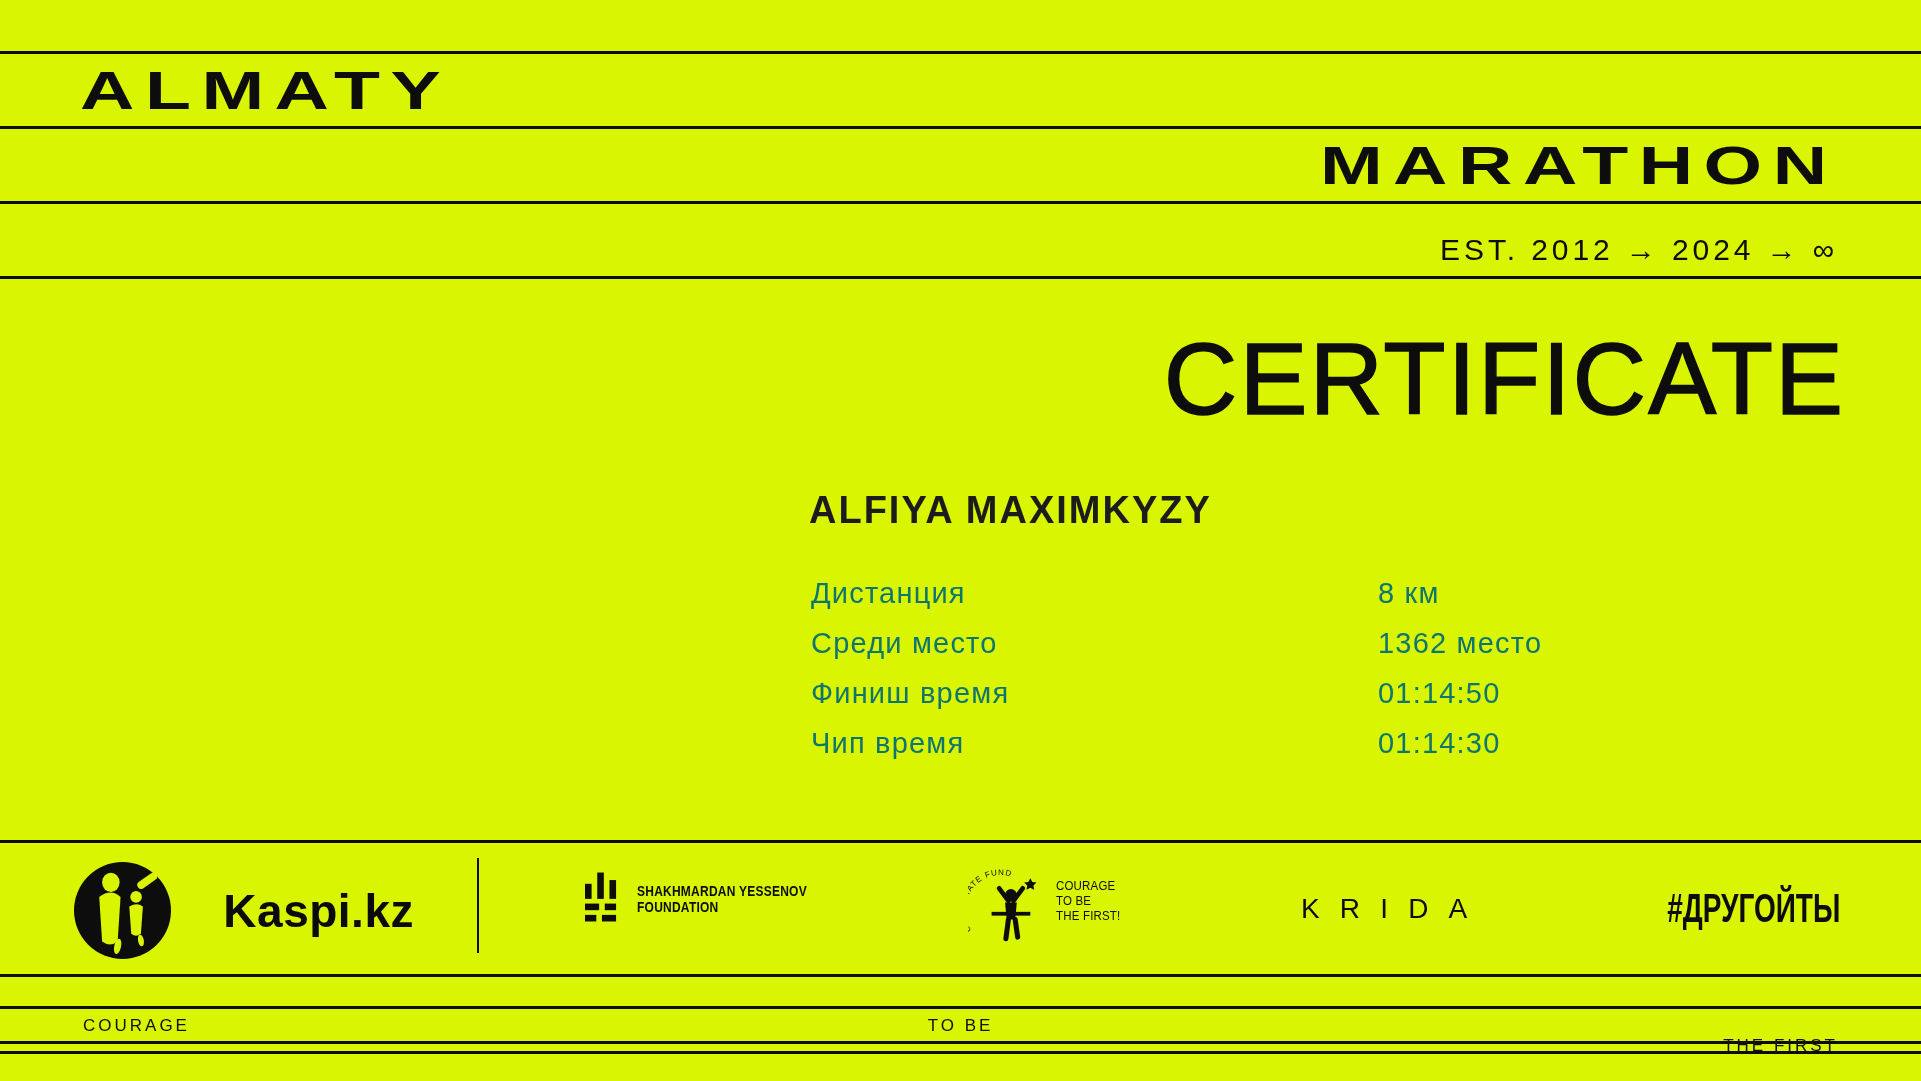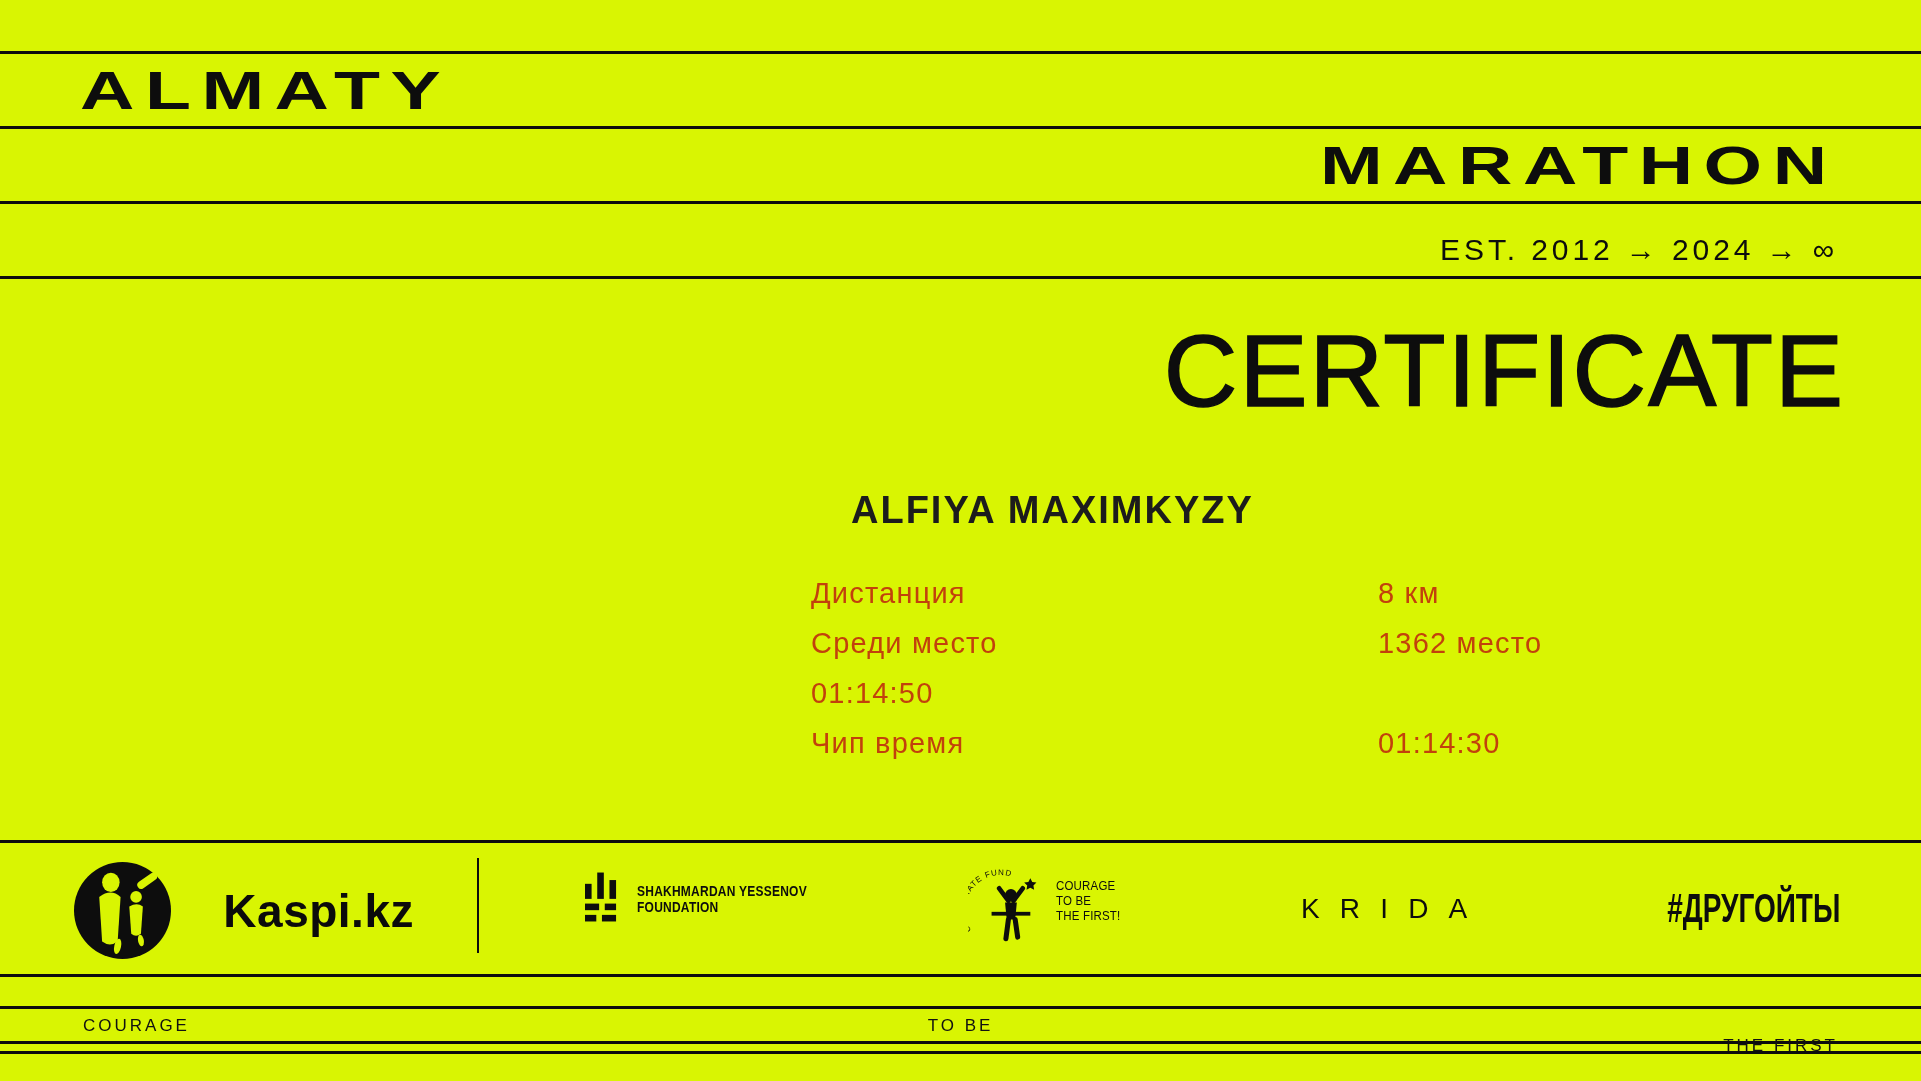--- a/index.html
+++ b/index.html
@@ -33,33 +33,32 @@
     font-size:53px; font-weight:bold; letter-spacing:0.14em;
     transform:scaleX(1.42); transform-origin:100% 50%;
     white-space:nowrap;
   }
   .est {
     top:204px; right:83px; height:92px;
     font-size:30px; letter-spacing:0.13em; font-weight:normal;
     white-space:nowrap;
   }
   .cert-title {
-    position:absolute; top:320px; right:76px;
+    position:absolute; top:328px; right:76px;
     font-size:102px; font-weight:normal; letter-spacing:2px;
     line-height:1; white-space:nowrap;
     -webkit-text-stroke:1.5px var(--ink);
   }
   .athlete {
     position:absolute; top:488px; left:809px; height:44px;
     display:flex; align-items:center;
     font-size:38px; font-weight:bold; letter-spacing:2px; color:#1c1c1c;
     white-space:nowrap;
-    margin-left:42px;
-  }
-  .results { position:absolute; top:568px; left:811px; width:800px; color:#c2410c; }
+  }
+  .results { position:absolute; top:568px; left:811px; width:800px; color:#0f766e; }
   .result-row { display:flex; height:50px; align-items:center; font-size:29px; letter-spacing:1.2px; }
   .result-label { width:567px; }
   .result-value { white-space:nowrap; }
 
   
   .sponsors { position:absolute; top:843px; left:0; width:100%; height:131px; }
   .kaspi { position:absolute; left:74px; top:19px; width:340px; height:97px; display:flex; align-items:center;justify-content:space-between; }
   .kaspi-svg { width:97px; height:97px; }
   .kaspi-word { margin-left:23px; font-size:46px; font-weight:bold; letter-spacing:0.5px; color:#0b0b0b; }
   .v-divider { position:absolute; left:477px; top:15px; width:2px; height:95px; background:var(--ink); }
@@ -116,20 +115,21 @@
   <div class="results">
     <div class="result-row">
       <div class="result-label">Дистанция</div>
       <div class="result-value">8 км</div>
     </div>
     <div class="result-row">
       <div class="result-label">Среди место</div>
       <div class="result-value">1362 место</div>
     </div>
     <div class="result-row">
+      <div class="result-label">Финиш время</div>
       <div class="result-value">01:14:50</div>
     </div>
     <div class="result-row">
       <div class="result-label">Чип время</div>
       <div class="result-value">01:14:30</div>
     </div>
   </div>
 
   <div class="sponsors">
 

